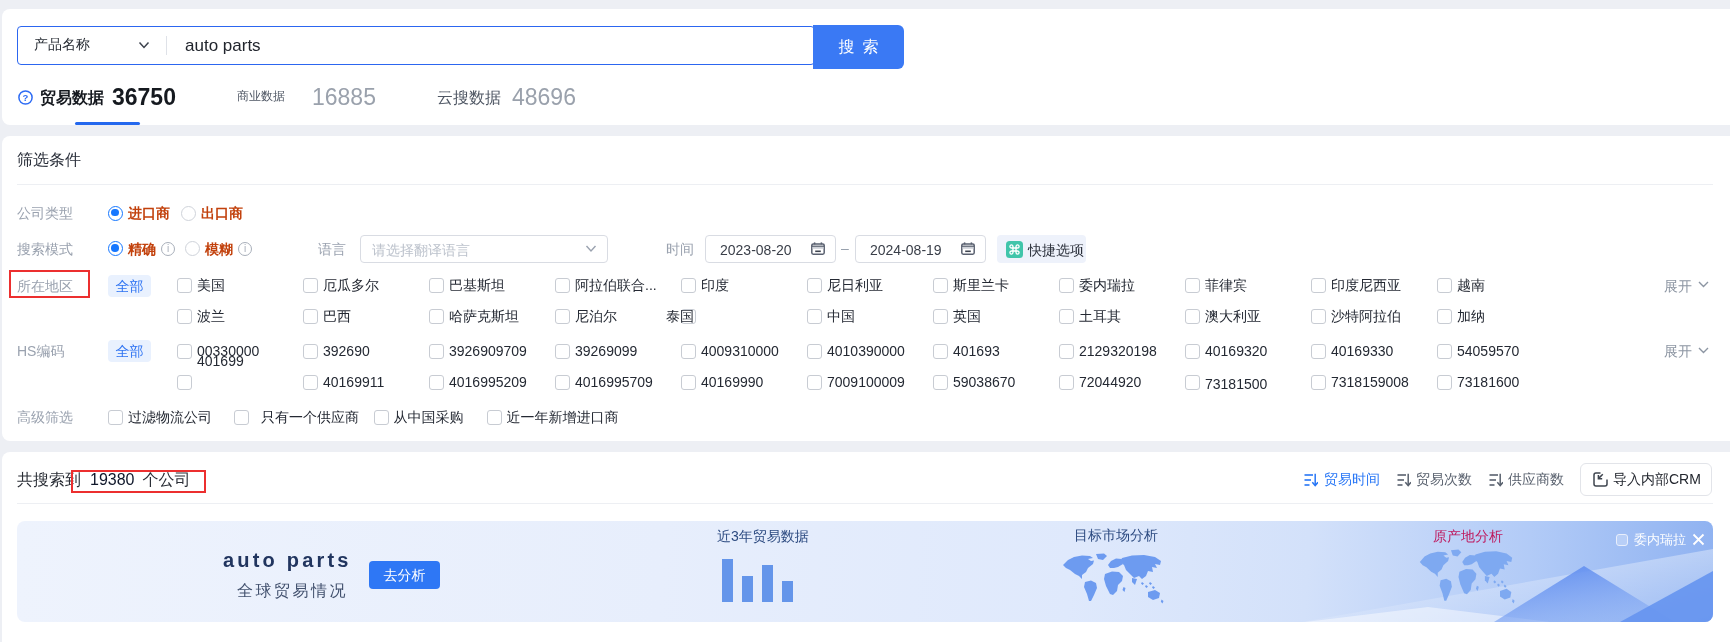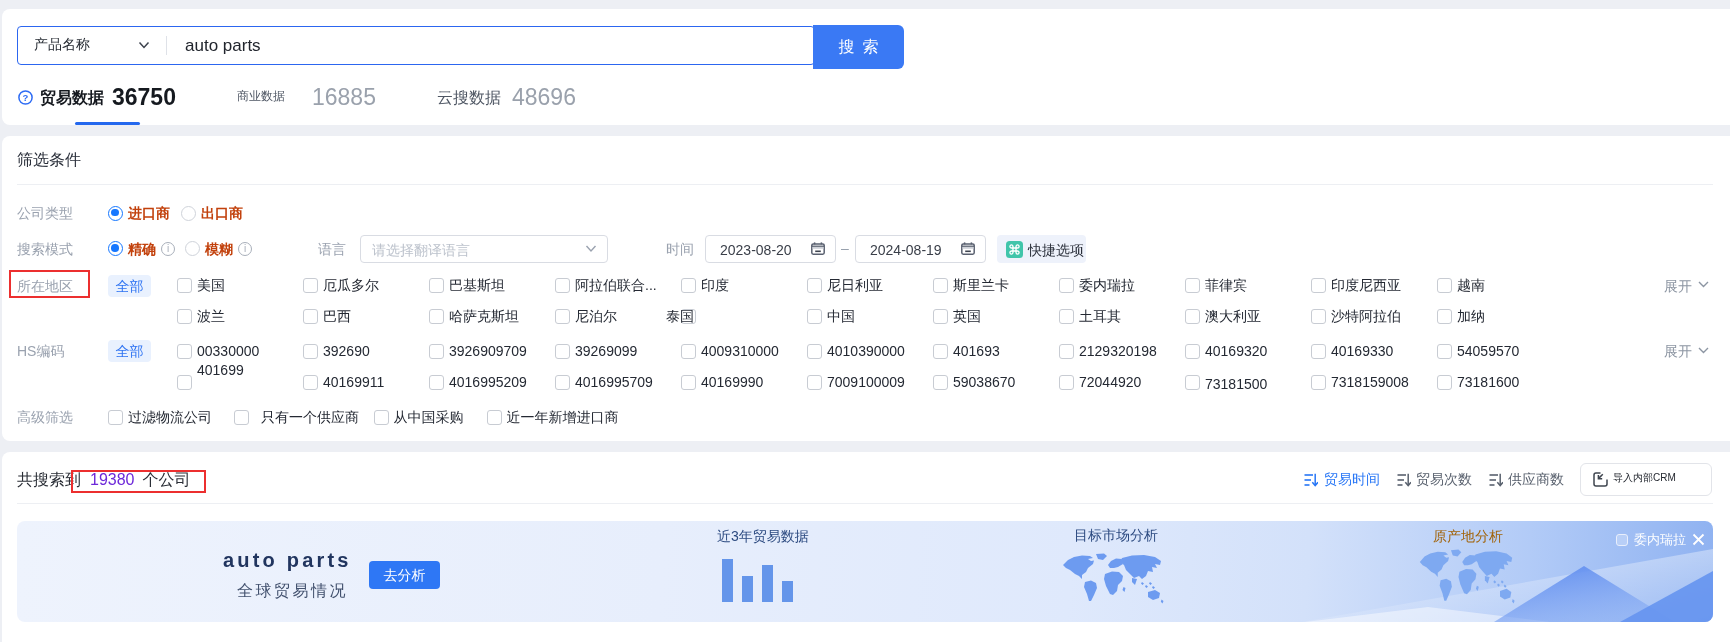--- a/index.html
+++ b/index.html
@@ -162,21 +162,21 @@
     <span class="cbl" style="left:953px;top:340.5px">401693</span>
 <span class="box" style="left:1059px;top:343.5px"></span>
     <span class="cbl" style="left:1079px;top:340.5px">2129320198</span>
 <span class="box" style="left:1185px;top:343.5px"></span>
     <span class="cbl" style="left:1205px;top:340.5px">40169320</span>
 <span class="box" style="left:1311px;top:343.5px"></span>
     <span class="cbl" style="left:1331px;top:340.5px">40169330</span>
 <span class="box" style="left:1437px;top:343.5px"></span>
     <span class="cbl" style="left:1457px;top:340.5px">54059570</span>
 <span class="box" style="left:177px;top:374.5px"></span>
-    <span class="cbl" style="left:197px;top:360px">401699</span>
+    <span class="cbl" style="left:197px;top:351px">401699</span>
 <span class="box" style="left:303px;top:374.5px"></span>
     <span class="cbl" style="left:323px;top:371.5px">40169911</span>
 <span class="box" style="left:429px;top:374.5px"></span>
     <span class="cbl" style="left:449px;top:371.5px">4016995209</span>
 <span class="box" style="left:555px;top:374.5px"></span>
     <span class="cbl" style="left:575px;top:371.5px">4016995709</span>
 <span class="box" style="left:681px;top:374.5px"></span>
     <span class="cbl" style="left:701px;top:371.5px">40169990</span>
 <span class="box" style="left:807px;top:374.5px"></span>
     <span class="cbl" style="left:827px;top:371.5px">7009100009</span>
@@ -197,21 +197,21 @@
 <span class="lab" style="left:17px;top:407px;">高级筛选</span>
 <span class="box" style="left:108px;top:409.5px"></span>
     <span class="cbl" style="left:128px;top:406.5px">过滤物流公司</span>
 <span class="box" style="left:234px;top:409.5px"></span>
     <span class="cbl" style="left:261px;top:406.5px">只有一个供应商</span>
 <span class="box" style="left:373.5px;top:409.5px"></span>
     <span class="cbl" style="left:393.5px;top:406.5px">从中国采购</span>
 <span class="box" style="left:486.5px;top:409.5px"></span>
     <span class="cbl" style="left:506.5px;top:406.5px">近一年新增进口商</span>
 <div class="card" style="top:452px;height:190px;border-radius:8px 0 0 0;"></div>
-<span class="abs" style="left:17px;top:470px;font-size:16px;color:#2a2e36;">共搜索到<span style="color:#6d28d9;margin:0 8px 16px 9px;">19380</span>个公司</span>
+<span class="abs" style="left:17px;top:470px;font-size:16px;color:#2a2e36;">共搜索到<span style="color:#0f172a;margin:0 8px 16px 9px;">19380</span>个公司</span>
 <div class="redbox" style="left:71px;top:470px;width:135px;height:23px;"></div>
 <svg class="abs" style="left:1304px;top:473px" width="14" height="14" viewBox="0 0 14 14">
       <line x1="0.5" y1="2" x2="9" y2="2" stroke="#2776f6" stroke-width="1.6"></line>
       <line x1="0.5" y1="7" x2="7" y2="7" stroke="#2776f6" stroke-width="1.6"></line>
       <line x1="0.5" y1="12" x2="5.5" y2="12" stroke="#2776f6" stroke-width="1.6"></line>
       <line x1="11.2" y1="0.8" x2="11.2" y2="12.2" stroke="#2776f6" stroke-width="1.5"></line>
       <path d="M8.3 9.2 L11.2 12.6 L14 9.2" fill="none" stroke="#2776f6" stroke-width="1.5"></path>
     </svg>
     <span class="abs" style="left:1324px;top:471px;font-size:14px;color:#2776f6;">贸易时间</span>
 <svg class="abs" style="left:1397px;top:473px" width="14" height="14" viewBox="0 0 14 14">
@@ -229,21 +229,21 @@
       <line x1="11.2" y1="0.8" x2="11.2" y2="12.2" stroke="#59616e" stroke-width="1.5"></line>
       <path d="M8.3 9.2 L11.2 12.6 L14 9.2" fill="none" stroke="#59616e" stroke-width="1.5"></path>
     </svg>
     <span class="abs" style="left:1508px;top:471px;font-size:14px;color:#59616e;">供应商数</span>
 <div class="abs" style="left:1580px;top:463px;width:132px;height:33px;border:1px solid #e2e4e9;border-radius:6px;background:#fff;"></div>
 <svg class="abs" style="left:1593px;top:472px" width="15" height="15" viewBox="0 0 15 15">
       <path d="M7.5 1 H3 a2 2 0 0 0 -2 2 V12 a2 2 0 0 0 2 2 H12 a2 2 0 0 0 2-2 V7.5" fill="none" stroke="#3f454f" stroke-width="1.5"></path>
       <line x1="9.8" y1="2.2" x2="5.6" y2="6.4" stroke="#3f454f" stroke-width="1.5"></line>
       <path d="M5.4 3 V6.8 H9.2" fill="none" stroke="#3f454f" stroke-width="1.5"></path>
     </svg>
-<span class="abs" style="left:1613px;top:471px;font-size:10px;color:#23272f;">导入内部CRM</span>
+<span class="abs" style="left:1613px;top:471px;font-size:14px;color:#23272f;">导入内部CRM</span>
 <div class="hr" style="top:503px;"></div>
 <div class="abs" style="left:17px;top:521px;width:1696px;height:101px;border-radius:8px;overflow:hidden;background:linear-gradient(93deg,#eef3fd 0%,#e7eefc 38%,#dfe9fc 62%,#d3e1fa 76%,#b2cbf7 89%,#8fb2f1 100%);">
 <svg width="1696" height="101" viewBox="0 0 1696 101" style="position:absolute;left:0;top:0">
         <defs>
           <linearGradient id="mg" x1="0" y1="0" x2="0.6" y2="1">
             <stop offset="0" stop-color="#5988ef"></stop>
             <stop offset="1" stop-color="#86abf3" stop-opacity="0.55"></stop>
           </linearGradient>
           <linearGradient id="mg2" x1="0" y1="0" x2="0" y2="1">
             <stop offset="0" stop-color="#ffffff" stop-opacity="0.38"></stop>
@@ -258,21 +258,21 @@
 </div>
 <span class="abs" style="left:223px;top:549px;font-size:20px;letter-spacing:3.2px;color:#21355f;font-weight:bold;">auto parts</span>
 <span class="abs" style="left:237px;top:581px;font-size:16px;letter-spacing:2.5px;color:#42516e;">全球贸易情况</span>
 <div class="abs" style="left:369px;top:561px;width:71px;height:28px;background:#2e77f5;border-radius:4px;color:#fff;font-size:14px;text-align:center;line-height:28px;">去分析</div>
 <span class="abs" style="left:717px;top:528px;font-size:14px;color:#2c4a80;">近3年贸易数据</span>
 <div class="abs" style="left:721.5px;top:559px;width:11px;height:43px;background:#6495ea;"></div>
 <div class="abs" style="left:741.5px;top:575.5px;width:11px;height:26.5px;background:#6495ea;"></div>
 <div class="abs" style="left:761.5px;top:565px;width:11px;height:37px;background:#6495ea;"></div>
 <div class="abs" style="left:781.5px;top:581px;width:11px;height:21px;background:#6495ea;"></div>
 <span class="abs" style="left:1074px;top:527px;font-size:14px;color:#2c4a80;">目标市场分析</span>
-<span class="abs" style="left:1433px;top:528px;font-size:14px;color:#a16207;font-family:Liberation Mono, monospace;">原产地分析</span>
+<span class="abs" style="left:1433px;top:528px;font-size:14px;color:#be185d;font-family:Liberation Mono, monospace;">原产地分析</span>
 <svg class="abs" style="left:1060px;top:551.5px" width="105" height="53" viewBox="0 0 105 53" preserveAspectRatio="none">
       <g fill="#6d9bf0">
         <path d="M3 13 L8 8 L14 5 L22 3.5 L30 4 L33 6 L28 7 L31 9 L34 8.5 L33 12 L28 16 L26 20 L22 23 L22 27 L19 24 L15 22 L10 18 L6 16 Z"></path>
         <path d="M36 2 L44 1.5 L47 4 L43 8 L38 7 Z"></path>
         <path d="M25 30 L31 28.5 L36 31 L37 36 L34 43 L31 49 L29 49 L27 42 L24 35 Z"></path>
         <path d="M48 13 L51 9 L56 6.5 L62 7 L61 10 L63 12 L58 15 L54 16 L50 16 Z"></path>
         <path d="M45 22 L52 19.5 L59 20 L63 24 L62 29 L58 33 L57 39 L53 43 L50 42 L46 34 L44 27 Z"></path>
         <path d="M63.5 35 L65.5 36 L64.5 40 L62.5 38 Z"></path>
         <path d="M62 6 L72 3.5 L84 3 L95 5 L101 9 L100 13 L95 12 L97 16 L92 15 L93 20 L88 19 L86 24 L82 27 L79 24 L74 26 L70 22 L66 18 L64 13 L60 10 Z"></path>
         <path d="M72 26 L77 27 L75 33 L72 30 Z"></path>

